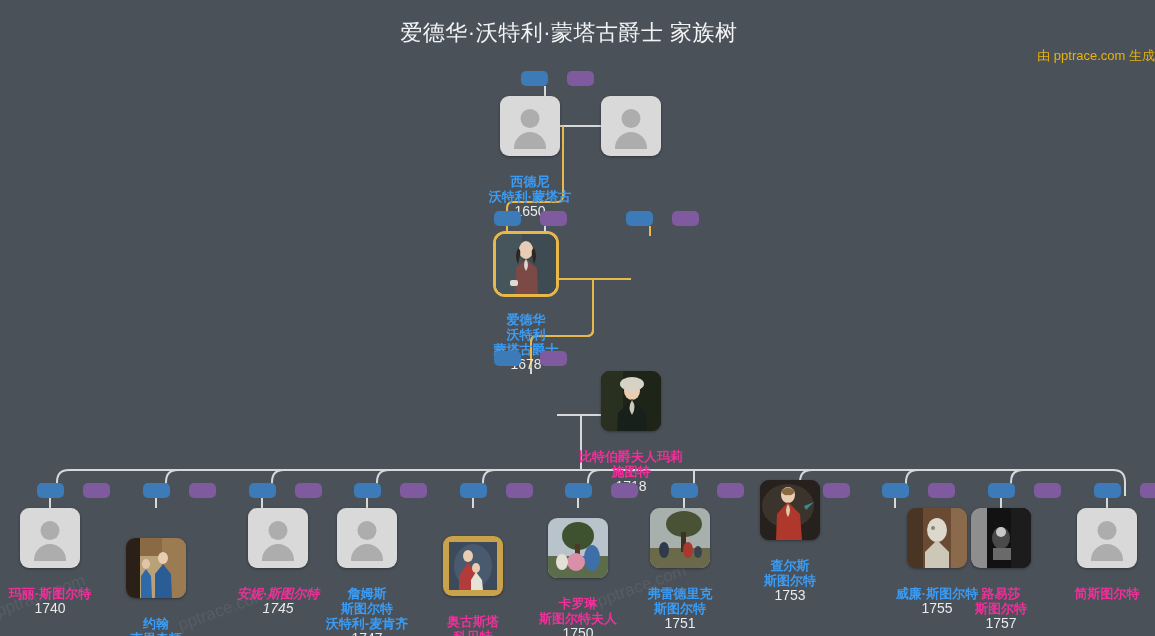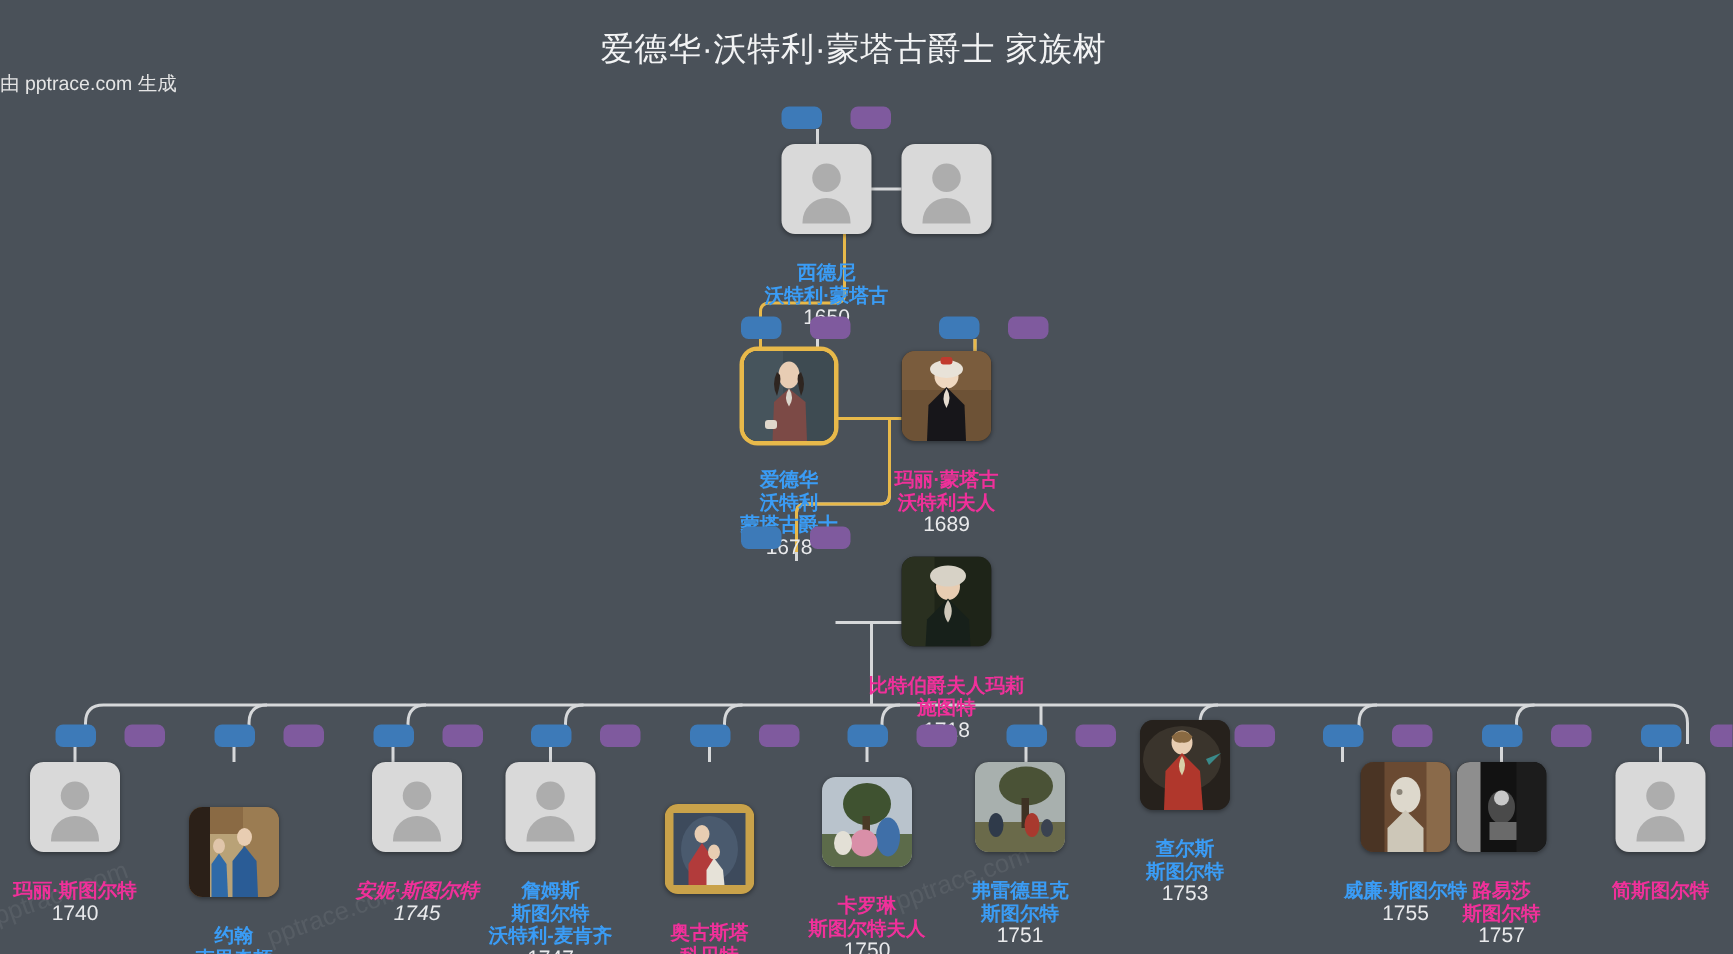--- a/index.html
+++ b/index.html
@@ -10,22 +10,22 @@
     position:relative;
   }
   #stage{position:absolute;inset:0;}
   svg.wires{position:absolute;left:0;top:0;width:1155px;height:636px;pointer-events:none;}
 
   .title{
     position:absolute;left:0;top:18px;width:1138px;text-align:center;
     color:#f2f3f4;font-size:22px;letter-spacing:.5px;
   }
   .subtitle{
-    position:absolute;left:0;top:47px;width:1155px;text-align:left;
-    color:#e5e5e5;font-size:13px;
+    position:absolute;left:0;top:47px;width:1155px;text-align:right;
+    color:#eab308;font-size:13px;
   }
 
   
   .pills{position:absolute;width:74px;height:16px;}
   .pill{position:absolute;top:0;width:27px;height:15px;border-radius:5px;}
   .pill.m{left:0;background:#3d7ab8;}
   .pill.f{left:46px;background:#7f5a9e;}
 
   
   .node{position:absolute;}
@@ -116,21 +116,21 @@
       <path d="M650,226 L650,236"></path>
       <path d="M507,226 L507,236"></path>
     </g>
   </svg>
 
   <div class="pills" style="left:521px;top:71px;">
     <div class="pill m"></div>
     <div class="pill f"></div>
   </div>
 
-  <div class="node" style="left:521px;top:96px;">
+  <div class="node" style="left:500px;top:96px;">
     <div class="card">
       <div class="av-head"></div>
       <div class="av-body"></div>
     </div>
     <div class="label m">
       <span>西德尼
 沃特利·蒙塔古</span>
       <span class="year">1650</span>
     </div>
   </div>
@@ -165,38 +165,20 @@
       </svg>
     </div>
     <div class="label m">
       <span>爱德华
 沃特利
 蒙塔古爵士</span>
       <span class="year">1678</span>
     </div>
   </div>
 
-  <div class="node" style="left:601px;top:234px;">
-    <div class="card photo">
-      <svg class="thumb" viewBox="0 0 60 60">
-        <rect width="60" height="60" fill="#6d5236"></rect>
-        <rect x="0" y="0" width="60" height="26" fill="#7a5c3d"></rect>
-        <ellipse cx="30" cy="17" rx="8" ry="8" fill="#f0d8c0"></ellipse>
-        <ellipse cx="30" cy="12" rx="11" ry="6" fill="#e8e2d8"></ellipse>
-        <rect x="26" y="4" width="8" height="5" rx="2" fill="#c13a2e"></rect>
-        <path d="M30 24 L18 36 L17 60 L43 60 L42 36z" fill="#17161a"></path>
-        <path d="M30 25 q-4 7 0 13 q4-7 0-13z" fill="#e6dcd0"></path>
-      </svg>
-    </div>
-    <div class="label f">
-      <span>玛丽·蒙塔古
-沃特利夫人</span>
-      <span class="year">1689</span>
-    </div>
-  </div>
 
   <div class="pills" style="left:494px;top:351px;">
     <div class="pill m"></div>
     <div class="pill f"></div>
   </div>
 
 
   <div class="node" style="left:601px;top:371px;">
     <div class="card photo">
       <svg class="thumb" viewBox="0 0 60 60">

